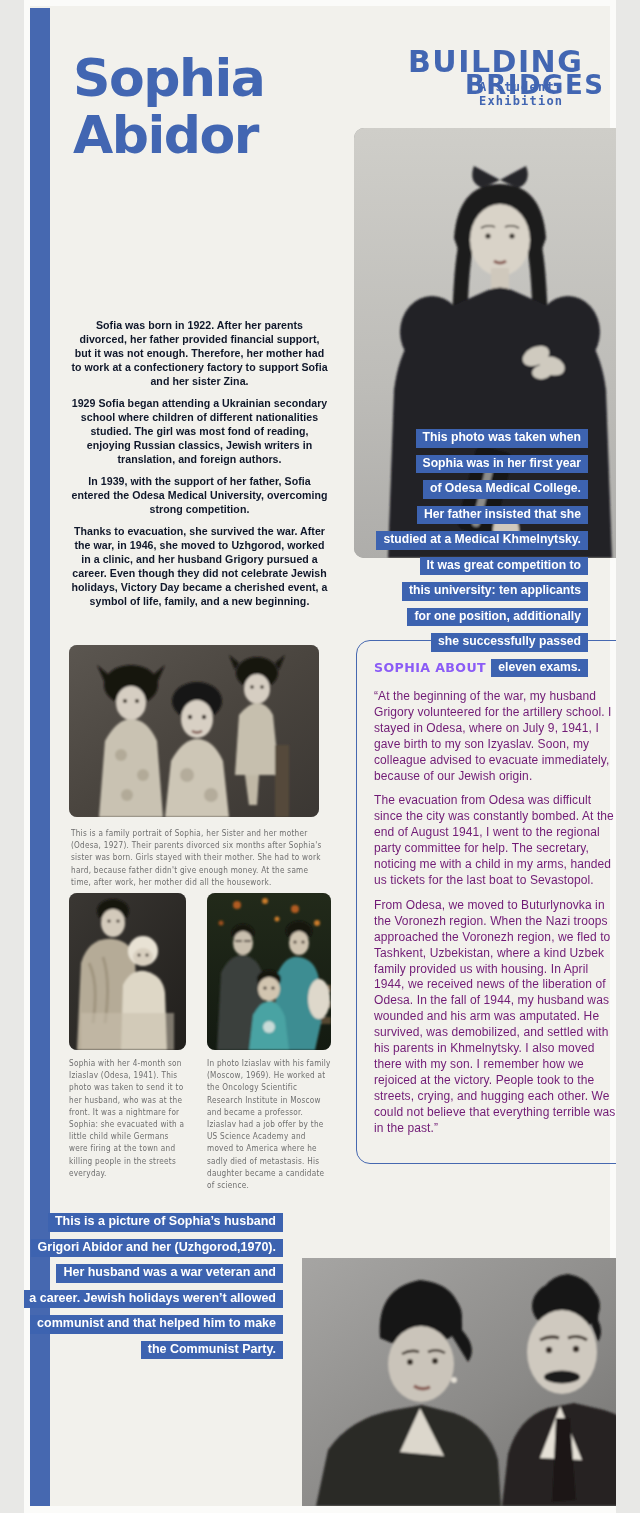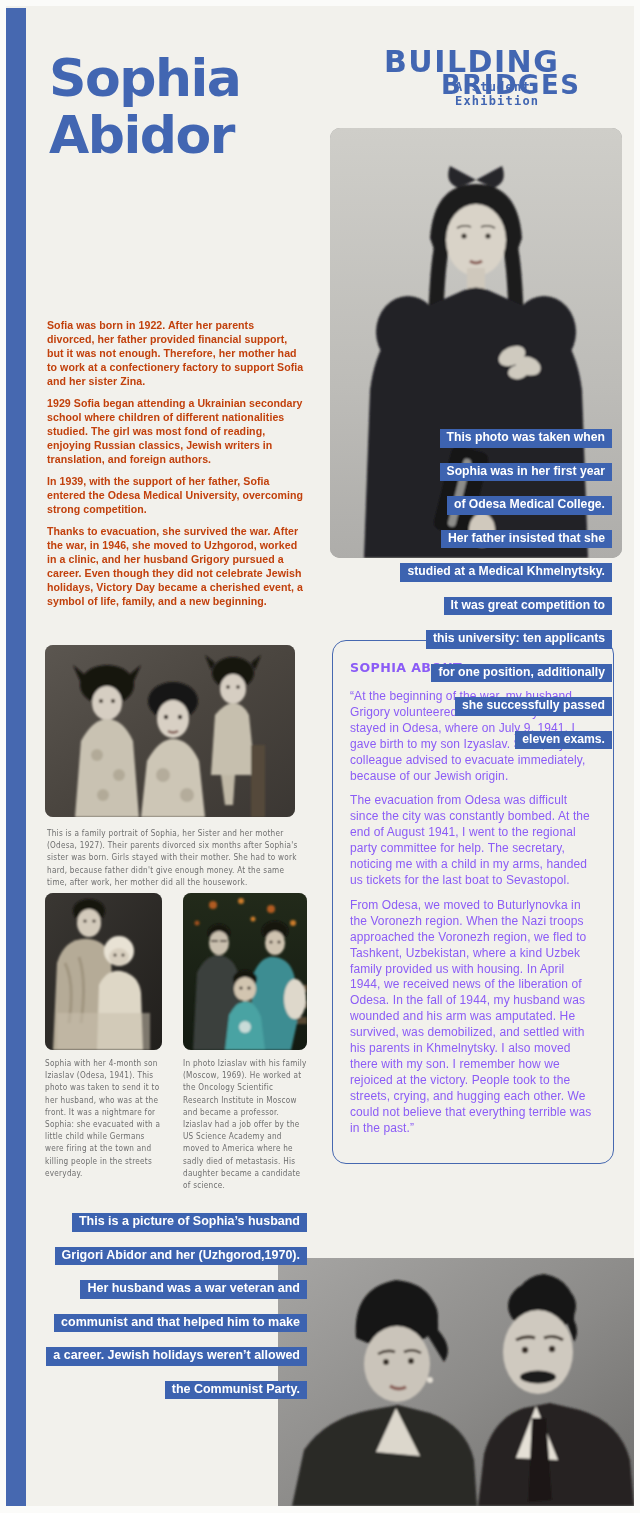--- a/index.html
+++ b/index.html
@@ -1,18 +1,18 @@
 <!DOCTYPE html>
 <html><head>
 <meta charset="utf-8">
 <style>
   * { margin:0; padding:0; box-sizing:border-box; }
   html,body { background:#e8e8e6; }
   .page {
-    position:relative; width:640px; height:1513px; margin:0 auto;
+    position:relative; width:592px; height:1513px; margin:0 auto;
     background:#fbfbf9; overflow:hidden;
     font-family:"Liberation Sans", sans-serif;
   }
   .canvas { position:absolute; left:6px; top:6px; right:6px; bottom:7px; background:#f2f1ec; }
   .stripe { position:absolute; left:6px; top:8px; width:20px; height:1498px; background:#4668b0; }
 
   .title {
     position:absolute; left:49px; top:50px;
     font-family:"DejaVu Sans", sans-serif;
     font-size:52px; font-weight:800; line-height:57px; letter-spacing:-1.5px;
@@ -29,46 +29,46 @@
   }
 
   .photo { position:absolute; overflow:hidden; background:#9a9a98; }
   .photo svg { display:block; width:100%; height:100%; }
   #photo-portrait { left:330px; top:128px; width:292px; height:430px; border-radius:10px; }
   #photo-family   { left:45px;  top:645px; width:250px; height:172px; border-radius:8px; }
   #photo-son      { left:45px;  top:893px; width:117px; height:157px; border-radius:8px; }
   #photo-iziaslav { left:183px; top:893px; width:124px; height:157px; border-radius:8px; }
   #photo-couple   { left:278px; top:1258px; width:356px; height:248px; }
 
-  .bio { position:absolute; left:47px; top:318px; width:257px; color:#c2410c; }
+  .bio { position:absolute; left:47px; top:318px; width:257px; color:#0f172a;text-align:center; }
   .bio .para {
     display:block; font-size:10.6px; font-weight:700; line-height:14px;
     margin-bottom:8px; letter-spacing:0.05px;
   }
 
-  .blue-caption { position:absolute; display:flex; flex-direction:column; align-items:flex-end; gap:15px; z-index:6; }
+  .blue-caption { position:absolute; display:flex; flex-direction:column; align-items:flex-end; gap:7px; z-index:6; }
   .blue-caption .cap-line {
     display:block; background:#3d63b0; color:#ffffff; font-weight:700;
     font-size:12.2px; line-height:13.5px; padding:2px 7px 3px 7px; white-space:nowrap;
   }
   #caption-college { top:429px; right:28px; }
   #caption-couple  { top:1213px; right:333px;text-align:right; }
   #caption-couple .cap-line { font-size:12.5px; }
 
   .war-box {
     position:absolute; left:332px; top:640px; width:282px; height:524px;
     border:1.5px solid #4668b0; border-radius:14px; padding:17px 17px 12px 17px;
     overflow:hidden;
   }
   .war-box .box-title {
     color:#8b5cf6; font-weight:800; font-size:12.6px; line-height:19px;
     letter-spacing:0.4px; margin-bottom:12px; font-family:"DejaVu Sans", sans-serif;
   }
   .war-box .para {
-    display:block; color:#8b5cf6; font-size:12px; line-height:15.9px;
+    display:block; color:#701a75; font-size:12px; line-height:15.9px;
     margin-bottom:9px; letter-spacing:0.1px;
   }
 
   .mono-caption {
     position:absolute; color:#6e6e6e; font-family:"DejaVu Sans", sans-serif;
     font-size:8.5px; line-height:12.2px; letter-spacing:0.3px;
     transform:scaleX(0.86); transform-origin:left top; white-space:normal;
   }
   #caption-family   { left:47px;  top:827px;  width:300px; }
   #caption-son      { left:45px;  top:1057px; width:140px; }
@@ -323,17 +323,17 @@
         <path d="M258,148 L280,202 L238,200 Z" fill="#e5e0d6"></path>
         <path d="M254,160 L268,160 L274,242 L250,244 Z" fill="#1a1918"></path>
       </g>
     </svg>
   </div>
 
   <div class="blue-caption" id="caption-couple">
       <span class="cap-line">This is a picture of Sophia’s husband</span>
       <span class="cap-line">Grigori Abidor and her (Uzhgorod,1970).</span>
       <span class="cap-line">Her husband was a war veteran and</span>
+      <span class="cap-line">a career. Jewish holidays weren’t allowed</span>
       <span class="cap-line">communist and that helped him to make</span>
-      <span class="cap-line">a career. Jewish holidays weren’t allowed</span>
       <span class="cap-line">the Communist Party.</span>
     </div>
 </div>
 
 </body></html>

